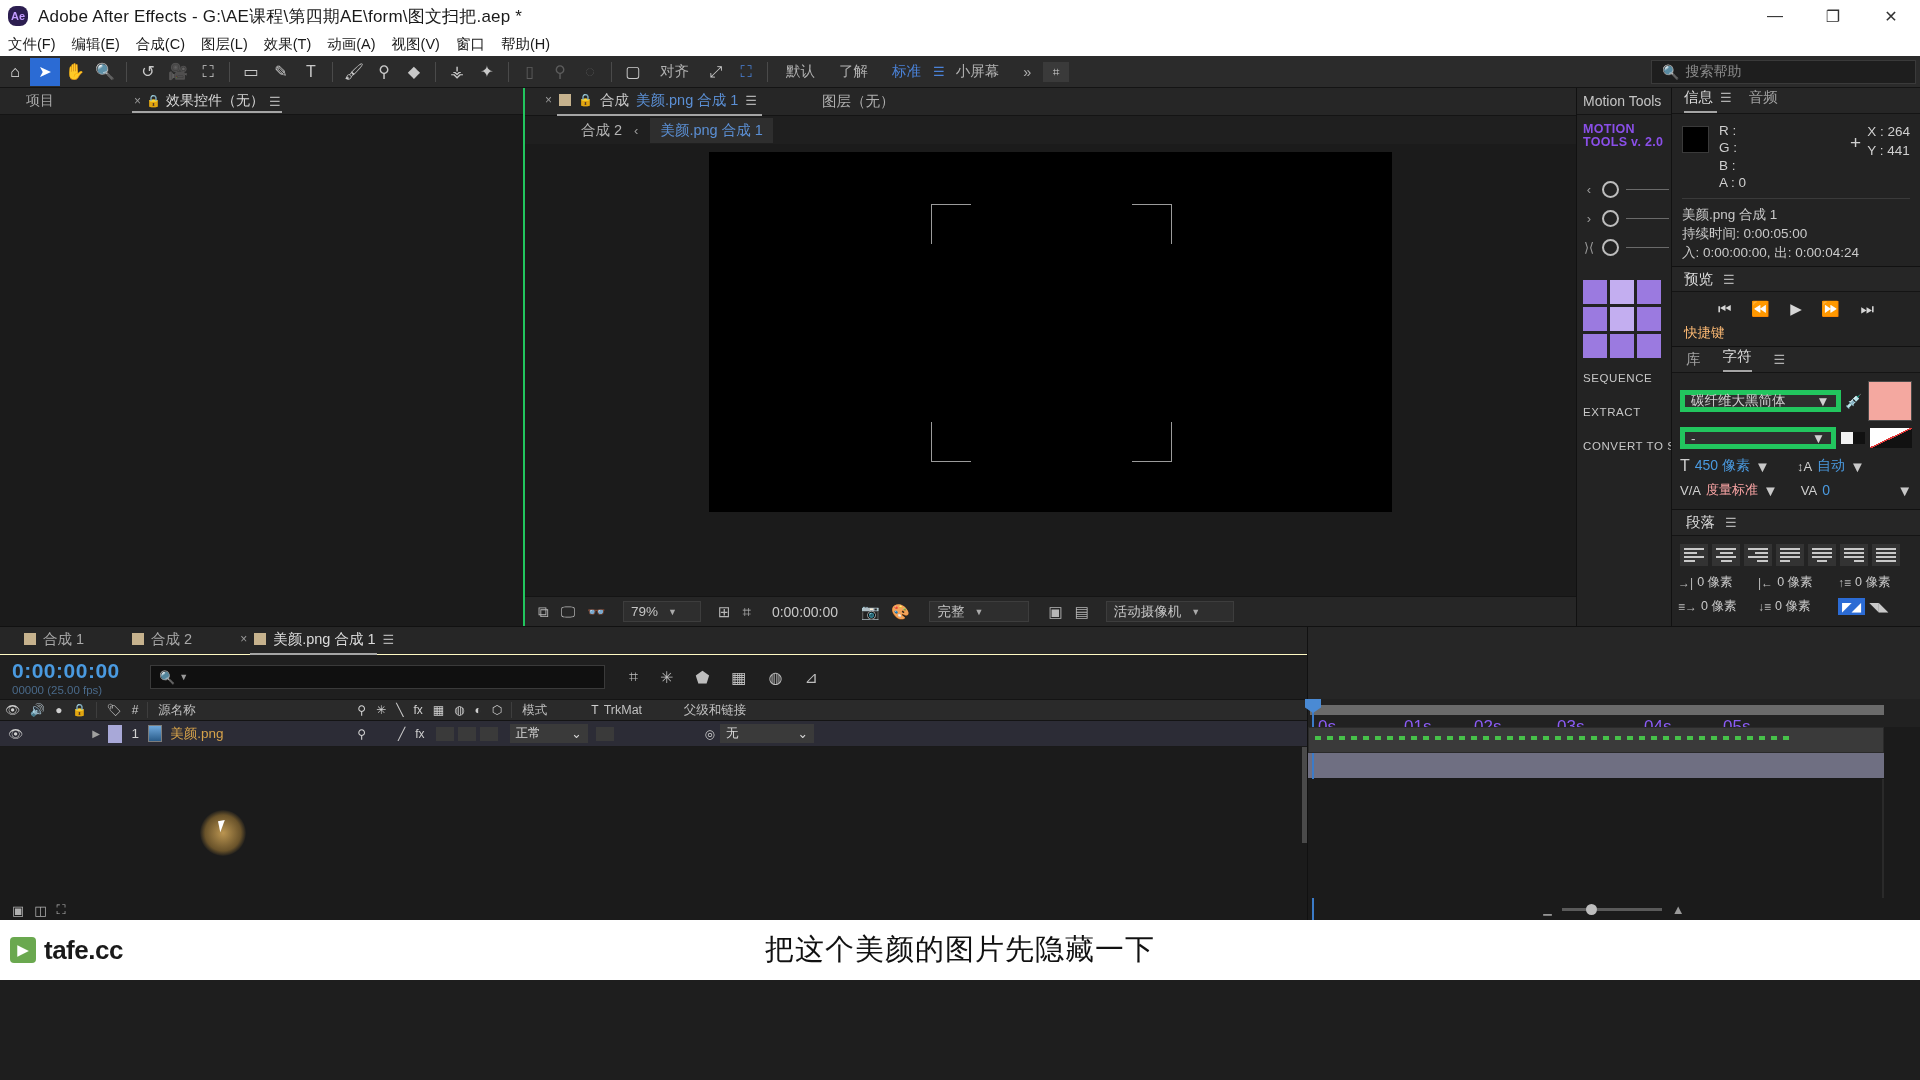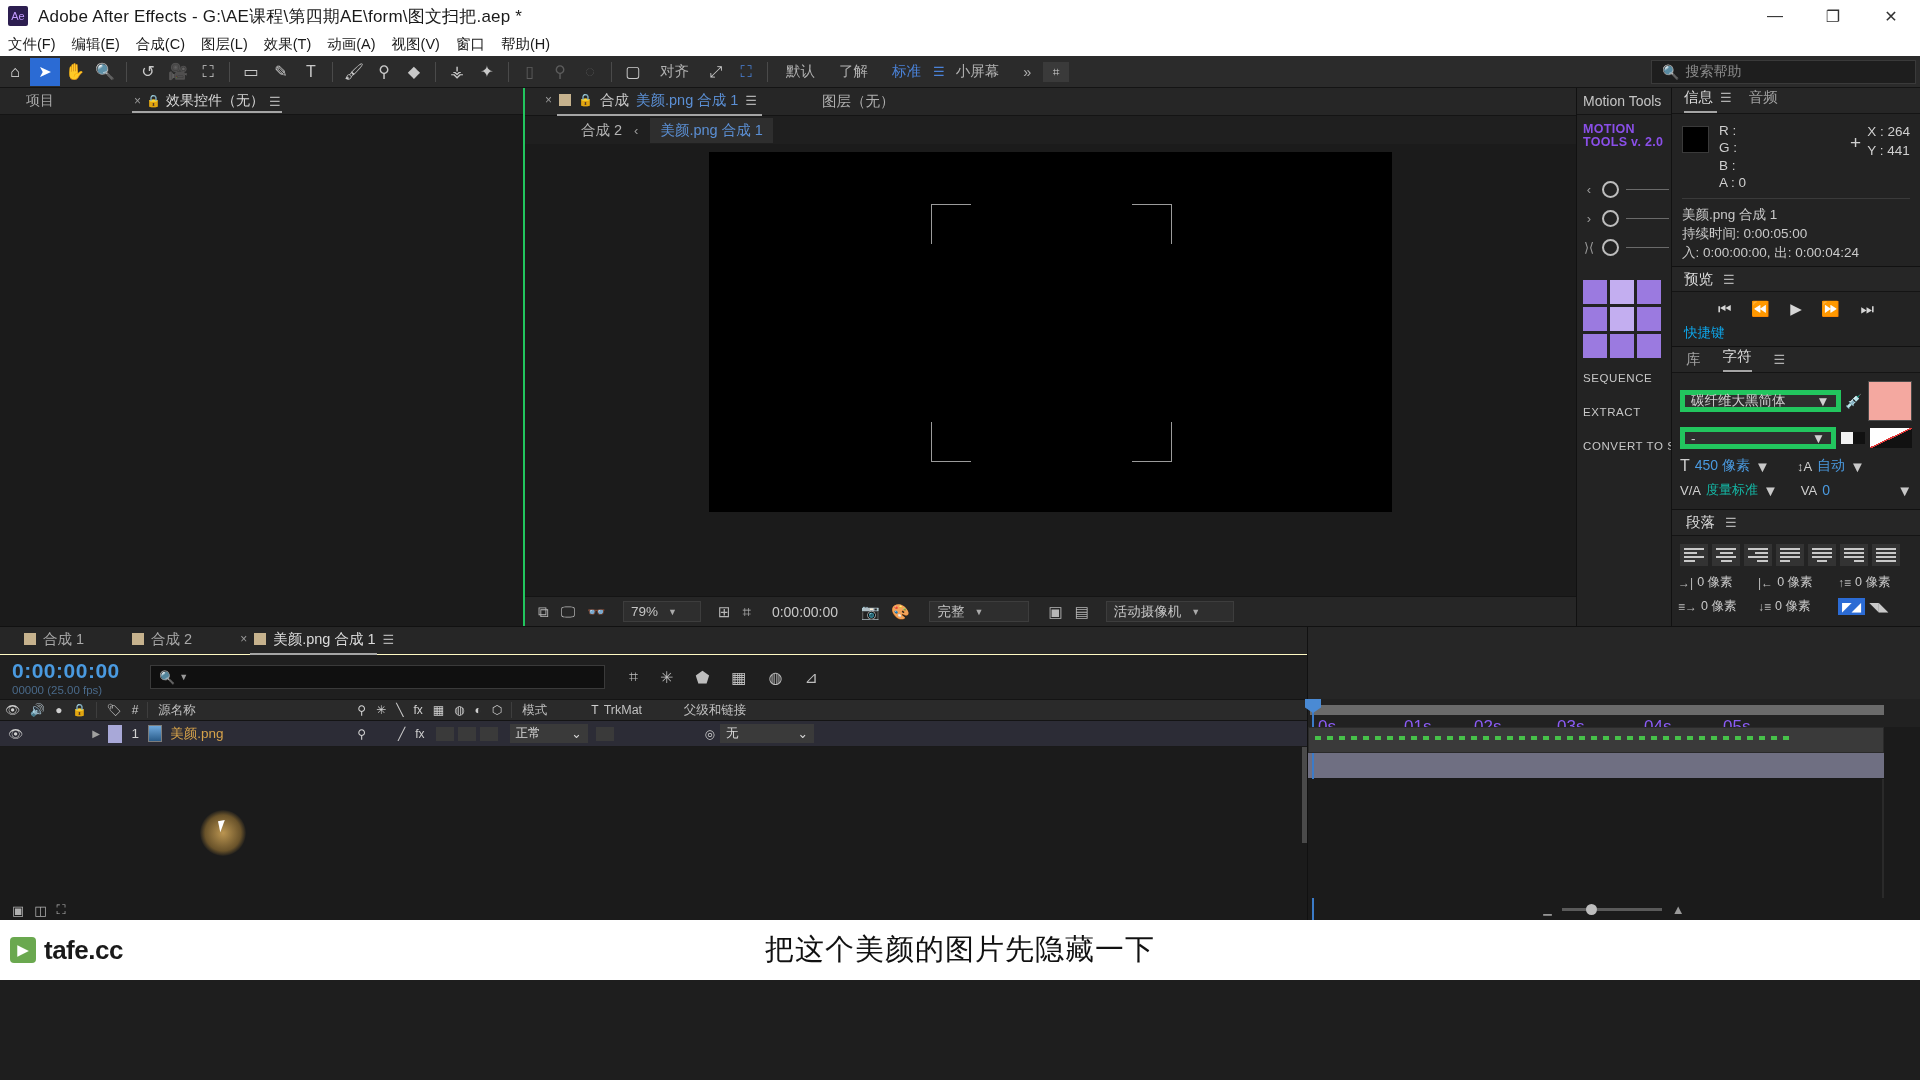--- a/index.html
+++ b/index.html
@@ -4,22 +4,22 @@
 <style>
   * { box-sizing: border-box; margin:0; padding:0; }
   html,body { width:1920px; height:1080px; overflow:hidden; }
   body {
     font-family: "Liberation Sans", "DejaVu Sans", sans-serif;
     background:#1e1e1e; color:#c8c8c8; font-size:15px;
     -webkit-font-smoothing:antialiased;
   }
   
   .titlebar{ height:32px; background:#fff; display:flex; align-items:center; padding-left:8px; }
-  .ae-logo{ width:20px;height:20px;background:#2c1e50;color:#c39bff;font-size:11px;font-weight:normal;
-    display:flex;align-items:center;justify-content:center;border-radius:2px;margin-right:10px;}
+  .ae-logo{ width:20px;height:20px;background:#2c1e50;color:#c39bff;font-size:11px;font-weight:bold;
+    display:flex;align-items:center;justify-content:center;border-radius:8px;margin-right:10px;}
   .title-text{ color:#1a1a1a; font-size:17px; letter-spacing:.2px;}
   .win-btns{ margin-left:auto; display:flex; height:32px;}
   .win-btn{ width:58px;height:32px;display:flex;align-items:center;justify-content:center;color:#333;font-size:16px;}
   
   .menubar{ height:24px; background:#fff; display:flex; align-items:center; padding-left:8px; gap:16px;}
   .menu-item{ color:#1a1a1a; font-size:14.5px; white-space:nowrap; cursor:default;}
   
   .toolbar{ height:32px; background:#2b2b2b; display:flex; align-items:center;
     border-bottom:1px solid #141414; font-size:13.5px; color:#b4b4b4;}
   .tool{ width:30px;height:28px;display:flex;align-items:center;justify-content:center;color:#c9c9c9;font-size:16px;}
@@ -98,21 +98,21 @@
   .rgb{ font-size:13.5px;line-height:17.5px;color:#cfcfcf;}
   .info-right{ margin-left:auto;display:flex;align-items:flex-start;gap:6px;}
   .plus{ color:#d0d0d0;font-size:19px;margin-top:10px;}
   .xy{ font-size:13.5px;line-height:19px;color:#cfcfcf;}
   .info-div{ height:1px;background:#3a3a3a;margin:6px 0 6px 0;}
   .info-lines{ font-size:13.5px;line-height:19px;color:#c9c9c9;}
   .prev-head{ height:28px;background:#262626;display:flex;align-items:center;gap:10px;padding-left:12px;
      font-size:14.5px;color:#dcdcdc;border-top:1px solid #111;border-bottom:1px solid #141414;}
   .prev-body{ background:#232323;padding:8px 0 4px 0;}
   .transport{ display:flex;align-items:center;justify-content:center;gap:20px;color:#d6d6d6;font-size:15px;}
-  .prev-sub{ font-size:13.5px;color:#0ea5e9;padding:6px 0 0 12px;}
+  .prev-sub{ font-size:13.5px;color:#fdba74;padding:6px 0 0 12px;}
   .char-head{ height:28px;background:#262626;display:flex;align-items:center;gap:22px;padding-left:14px;
      font-size:14.5px;border-top:1px solid #111;border-bottom:1px solid #141414;}
   .char-body{ padding:8px 8px 4px 8px;}
   .crow{ display:flex;align-items:center;gap:5px;margin-bottom:6px;}
   .fontsel{ flex:1;background:#2e2e2e;border:5px solid #22c55e;height:22px;display:flex;align-items:center;
      justify-content:space-between;padding:0 6px;font-size:13.5px;color:#d0d0d0;}
   .eyedrop{ font-size:14px;color:#cfcfcf;}
   .colorbox{ width:44px;height:40px;background:#f4a8a0;border:1px solid #4a4a4a;position:relative;}
   .colorbox2{ width:42px;height:20px;position:relative;}
   .cbw{ position:absolute;inset:0;background:
@@ -437,21 +437,21 @@
       <div class="crow" style="margin-top:8px;">
         <span style="font-size:16px;color:#cfcfcf;">T</span>
         <span style="color:#4a9ae0;font-size:14px;">450 像素</span>
         <span class="cv">▼</span>
         <span style="margin-left:22px;font-size:13px;color:#cfcfcf;">↕A</span>
         <span style="color:#4a9ae0;font-size:14px;">自动</span>
         <span class="cv">▼</span>
       </div>
       <div class="crow">
         <span style="font-size:13px;color:#cfcfcf;">V/A</span>
-        <span style="font-size:13px;color:#14b8a6;">度量标准</span>
+        <span style="font-size:13px;color:#fca5a5;">度量标准</span>
         <span class="cv">▼</span>
         <span style="margin-left:18px;font-size:13px;color:#cfcfcf;">VA</span>
         <span style="color:#4a9ae0;font-size:14px;">0</span>
         <span class="cv" style="margin-left:auto;">▼</span>
       </div>
     </div>
 
     <div class="para-head">
       <span>段落</span>
       <span class="hamb">☰</span>

